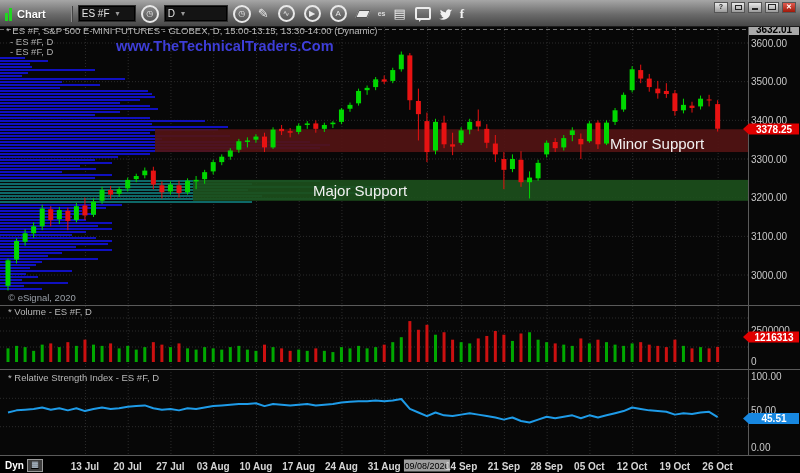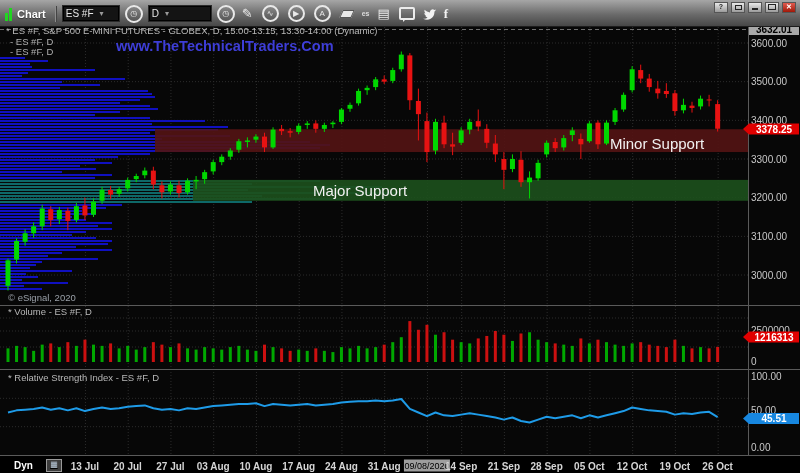--- a/index.html
+++ b/index.html
@@ -6,21 +6,21 @@
   #app{position:relative;width:800px;height:473px;background:#000;overflow:hidden;
        font-family:"Liberation Sans",sans-serif;-webkit-font-smoothing:none;}
   #chart-svg{position:absolute;left:0;top:0;}
   
   #header{position:absolute;left:0;top:0;width:800px;height:27px;z-index:5;
     background:linear-gradient(#a6a6a6,#6b6b6b 55%,#474747);border-bottom:1px solid #1c1c1c;box-sizing:border-box;}
   .toolbar{display:flex;align-items:center;height:27px;padding:0 0 0 5px;gap:5px;}
   .green-bars{display:flex;align-items:flex-end;gap:1px;height:14px;}
   .green-bars i{display:block;width:3px;background:#21d421;}
   .gb1{height:8px}.gb2{height:13px}
-  .app-label{font-size:11px;font-weight:bold;color:#fff;text-shadow:0 1px 1px #333;margin-right:4px;}
+  .app-label{font-size:11px;font-weight:bold;color:#fff;text-shadow:0 1px 1px #333;margin-right:20px;}
   .vsep{width:1px;height:16px;background:#8d8d8d;border-right:1px solid #444;}
   .combo{display:flex;align-items:center;background:#141414;
     border:1px solid #2a2a2a;box-shadow:inset 0 0 0 1px #000;color:#e6e6e6;font-size:10px;
     height:15px;padding:0 3px;}
   .combo .caret{color:#9a9a9a;font-size:8px;margin-left:6px;}
   .combo-symbol{width:50px;}
   .combo-interval{width:56px;}
   .circle-btn{width:14px;height:14px;border-radius:50%;border:2px solid #e9e9e9;color:#e9e9e9;
     display:flex;align-items:center;justify-content:center;font-size:8px;line-height:1;background:transparent;}
   .tb-icon{color:#ececec;font-size:13px;line-height:1;margin:0 2px;}
@@ -32,21 +32,21 @@
   .bubble:after{content:"";position:absolute;left:2px;bottom:-4px;border:2px solid transparent;border-top-color:#ececec;border-left-color:#ececec;}
   .fb{font-size:13px;font-weight:bold;color:#f2f2f2;font-family:"Liberation Serif",serif;margin:0 2px;}
   #win-controls{position:absolute;top:2px;right:4px;display:flex;gap:3px;z-index:6;}
   .winbtn{width:12px;height:9px;border:1px solid #555;background:linear-gradient(#e9e9e9,#9b9b9b);
     color:#222;font-size:7px;line-height:8px;text-align:center;font-weight:bold;}
   .winbtn.close{background:linear-gradient(#e05a4e,#a01808);color:#fff;}
   .winbtn .mini{display:block;width:6px;height:0;border-bottom:2px solid #222;margin:5px auto 0;}
   .winbtn .maxi{display:block;width:6px;height:4px;border:1px solid #222;margin:1px auto 0;}
   .winbtn .resto{display:block;width:5px;height:3px;border:1px solid #222;margin:2px auto 0;}
   
-  #status{position:absolute;left:0;bottom:0;height:16px;display:flex;align-items:center;z-index:5;padding-left:14px;gap:13px;text-decoration:underline;}
+  #status{position:absolute;left:0;bottom:0;height:16px;display:flex;align-items:center;z-index:5;padding-left:5px;gap:3px;text-decoration:underline;}
   #dyn{color:#fff;font-size:10px;font-weight:bold;}
   .dyn-box{width:14px;height:11px;border:1px solid #999;background:#3d3d3d;color:#bcd;
     font-size:8px;line-height:10px;text-align:center;}
 </style>
 </head>
 <body>
 
 <div id="app">
 
   <svg id="chart-svg" width="800" height="473">

